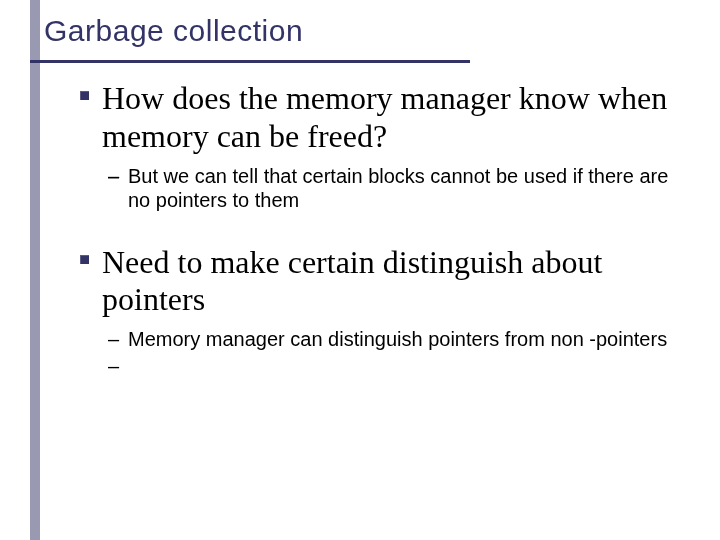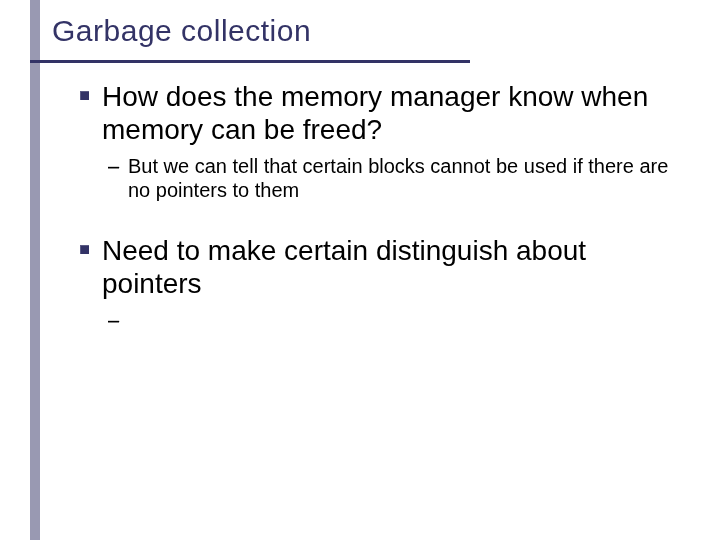--- a/index.html
+++ b/index.html
@@ -1,22 +1,22 @@
 <!DOCTYPE html>
 <html><head>
 <meta charset="utf-8">
 <style>
   * { margin: 0; padding: 0; box-sizing: border-box; }
   html, body { width: 720px; height: 540px; background: #fff; font-family: Verdana, Arial, sans-serif; color: #000; }
   .slide { position: relative; width: 720px; height: 540px; }
   .accent-left { position: absolute; left: 30px; top: 0; width: 10px; height: 540px; background: #9999b2; }
-  .title { position: absolute; left: 52px; top: 14px; font-size: 30px; color: #333366; font-weight: 400; letter-spacing: 0.5px; }
+  .title { position: absolute; left: 44px; top: 14px; font-size: 30px; color: #333366; font-weight: 400; letter-spacing: 0.5px; }
   .title-rule { position: absolute; left: 30px; top: 60px; width: 440px; height: 3px; background: #333366; }
   .body { position: absolute; left: 80px; top: 80px; width: 600px; }
-  .item { position: relative; margin-bottom: 6px; padding-left: 22px; font-size: 28px; line-height: 1.18; }
+  .item { position: relative; margin-bottom: 6px; padding-left: 22px; font-size: 32px; line-height: 1.18; font-family: Liberation Serif, serif; }
   .item .bullet-sq { position: absolute; left: 0; top: 11px; width: 9px; height: 9px; background: #333366; box-shadow: inset 1px 1px 0 rgba(255,255,255,0.2); }
   .sublist { margin: 8px 0 32px 28px; }
   .sub { position: relative; padding-left: 20px; font-size: 20px; line-height: 1.2; margin-bottom: 3px; }
   .sub .dash { position: absolute; left: 0; top: 0; }
 </style>
 </head>
 <body>
 
 <div class="slide">
   <div class="accent-left"></div>
@@ -39,20 +39,21 @@
       </div>
     </div>
 
     <div class="item">
       <span class="bullet-sq"></span>
       <span>Need to make certain distinguish about pointers</span>
     </div>
     <div class="sublist">
       <div class="sub">
         <span class="dash">–</span>
+        <span>Memory manager can distinguish pointers from non -pointers</span>
       </div>
       <div class="sub">
         <span class="dash">–</span>
       </div>
     </div>
 
   </div>
 </div>
 
 </body></html>

